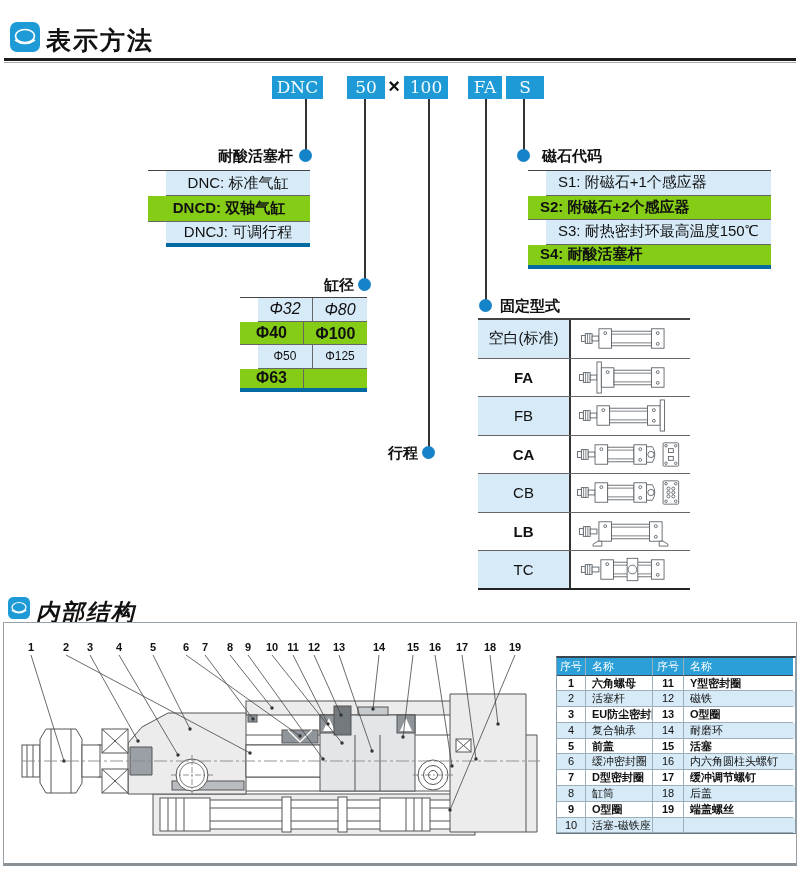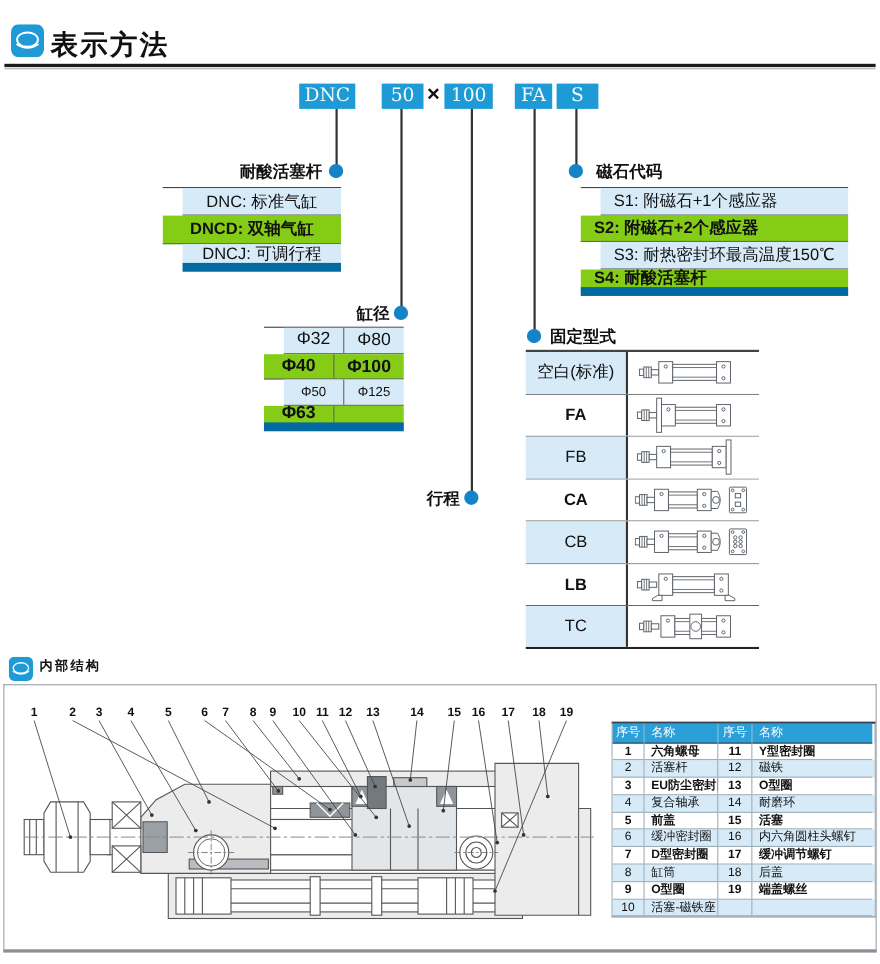--- a/index.html
+++ b/index.html
@@ -1,38 +1,38 @@
 <!DOCTYPE html>
 <html style="--box-blue: #1e9bd7; --dot-blue: #1583c7; --row-blue: #d6eaf7; --hdr-blue: #2b9fd8;"><head>
 <meta charset="utf-8">
 <style>
   html,body{margin:0;padding:0;background:#fff;}
   #page{position:relative;width:800px;height:876px;background:#fff;overflow:hidden;
         font-family:"Liberation Sans",sans-serif;color:#111;}
   
   .sec-title{position:absolute;font-family:"DejaVu Serif",serif;font-weight:700;letter-spacing:2px;}
   #title1{left:46px;top:24px;font-size:25px;}
-  #title2{left:36px;top:597px;font-size:12px;}
+  #title2{left:36px;top:597px;font-size:23px;font-style:italic;}
   #rule1{position:absolute;left:4px;top:58px;width:792px;height:3px;background:#1c1c1c;}
   #rule1b{position:absolute;left:4px;top:62px;width:792px;height:1px;background:#aaa;}
   .logo{position:absolute;}
   
   .code-box{position:absolute;top:76px;height:23px;line-height:23px;text-align:center;
             background:var(--box-blue);color:#f2fbff;font-family:"DejaVu Serif",serif;font-size:17px;}
   #mult{position:absolute;top:75px;left:383px;width:22px;height:23px;line-height:23px;
         text-align:center;font-size:20px;font-weight:700;color:#111;z-index:3;}
   .vline{position:absolute;width:1.5px;background:#333;}
   .dot{position:absolute;width:13px;height:13px;border-radius:50%;background:var(--dot-blue);}
   .lead-label{position:absolute;font-weight:700;font-size:15px;white-space:nowrap;}
   
   .ctab{position:absolute;border-top:1.5px solid #444;}
   .crow{box-sizing:border-box;border-bottom:1px solid #666;font-size:15px;display:flex;align-items:center;}
   .crow.blue{background:var(--row-blue);margin-left:18px;}
   .crow.white{background:#84cc16;font-weight:700;}
-  .crow.last{border-bottom:8px solid #0369a1;}
+  .crow.last{border-bottom:4px solid #0369a1;}
   .crow.center{justify-content:center;}
   .crow.pad{padding-left:12px;}
   
   #bore-rows .cell2{width:63px;text-align:center;}
   #bore-rows .cell2 + .cell2{border-left:1px solid #666;height:100%;line-height:23.5px;}
   
   #mount-rows .mrow{display:flex;box-sizing:border-box;border-bottom:1px solid #666;height:38.5px;}
   #mount-rows .mrow.last{border-bottom:2px solid #222;}
   .mlabel{width:93px;box-sizing:border-box;border-right:2.5px solid #333;display:flex;
           align-items:center;justify-content:center;font-size:15px;}
@@ -103,21 +103,21 @@
     </div>
 
   <div id="magnet-rows" class="ctab" style="left:528px;top:170px;width:243px">
       <div class="crow blue pad" style="height: 24.5px;">S1: 附磁石+1个感应器</div>
       <div class="crow white pad" style="height: 24.5px;">S2: 附磁石+2个感应器</div>
       <div class="crow blue pad" style="height: 24.5px;">S3: 耐热密封环最高温度150℃</div>
       <div class="crow white last pad" style="height: 24.5px;">S4: 耐酸活塞杆</div>
     </div>
 
   <div id="bore-rows" class="ctab" style="left:240px;top:297px;width:127px">
-      <div class="crow blue" style="height: 23.5px; font-size: 16px;">
+      <div class="crow blue" style="height: 23.5px; font-size: 16px; font-style: italic;">
         <div class="cell2">Φ32</div>
         <div class="cell2">Φ80</div>
       </div>
       <div class="crow white" style="height: 23.5px; font-size: 16px;">
         <div class="cell2">Φ40</div>
         <div class="cell2">Φ100</div>
       </div>
       <div class="crow blue" style="height: 23.5px; font-size: 12px;">
         <div class="cell2">Φ50</div>
         <div class="cell2">Φ125</div>

